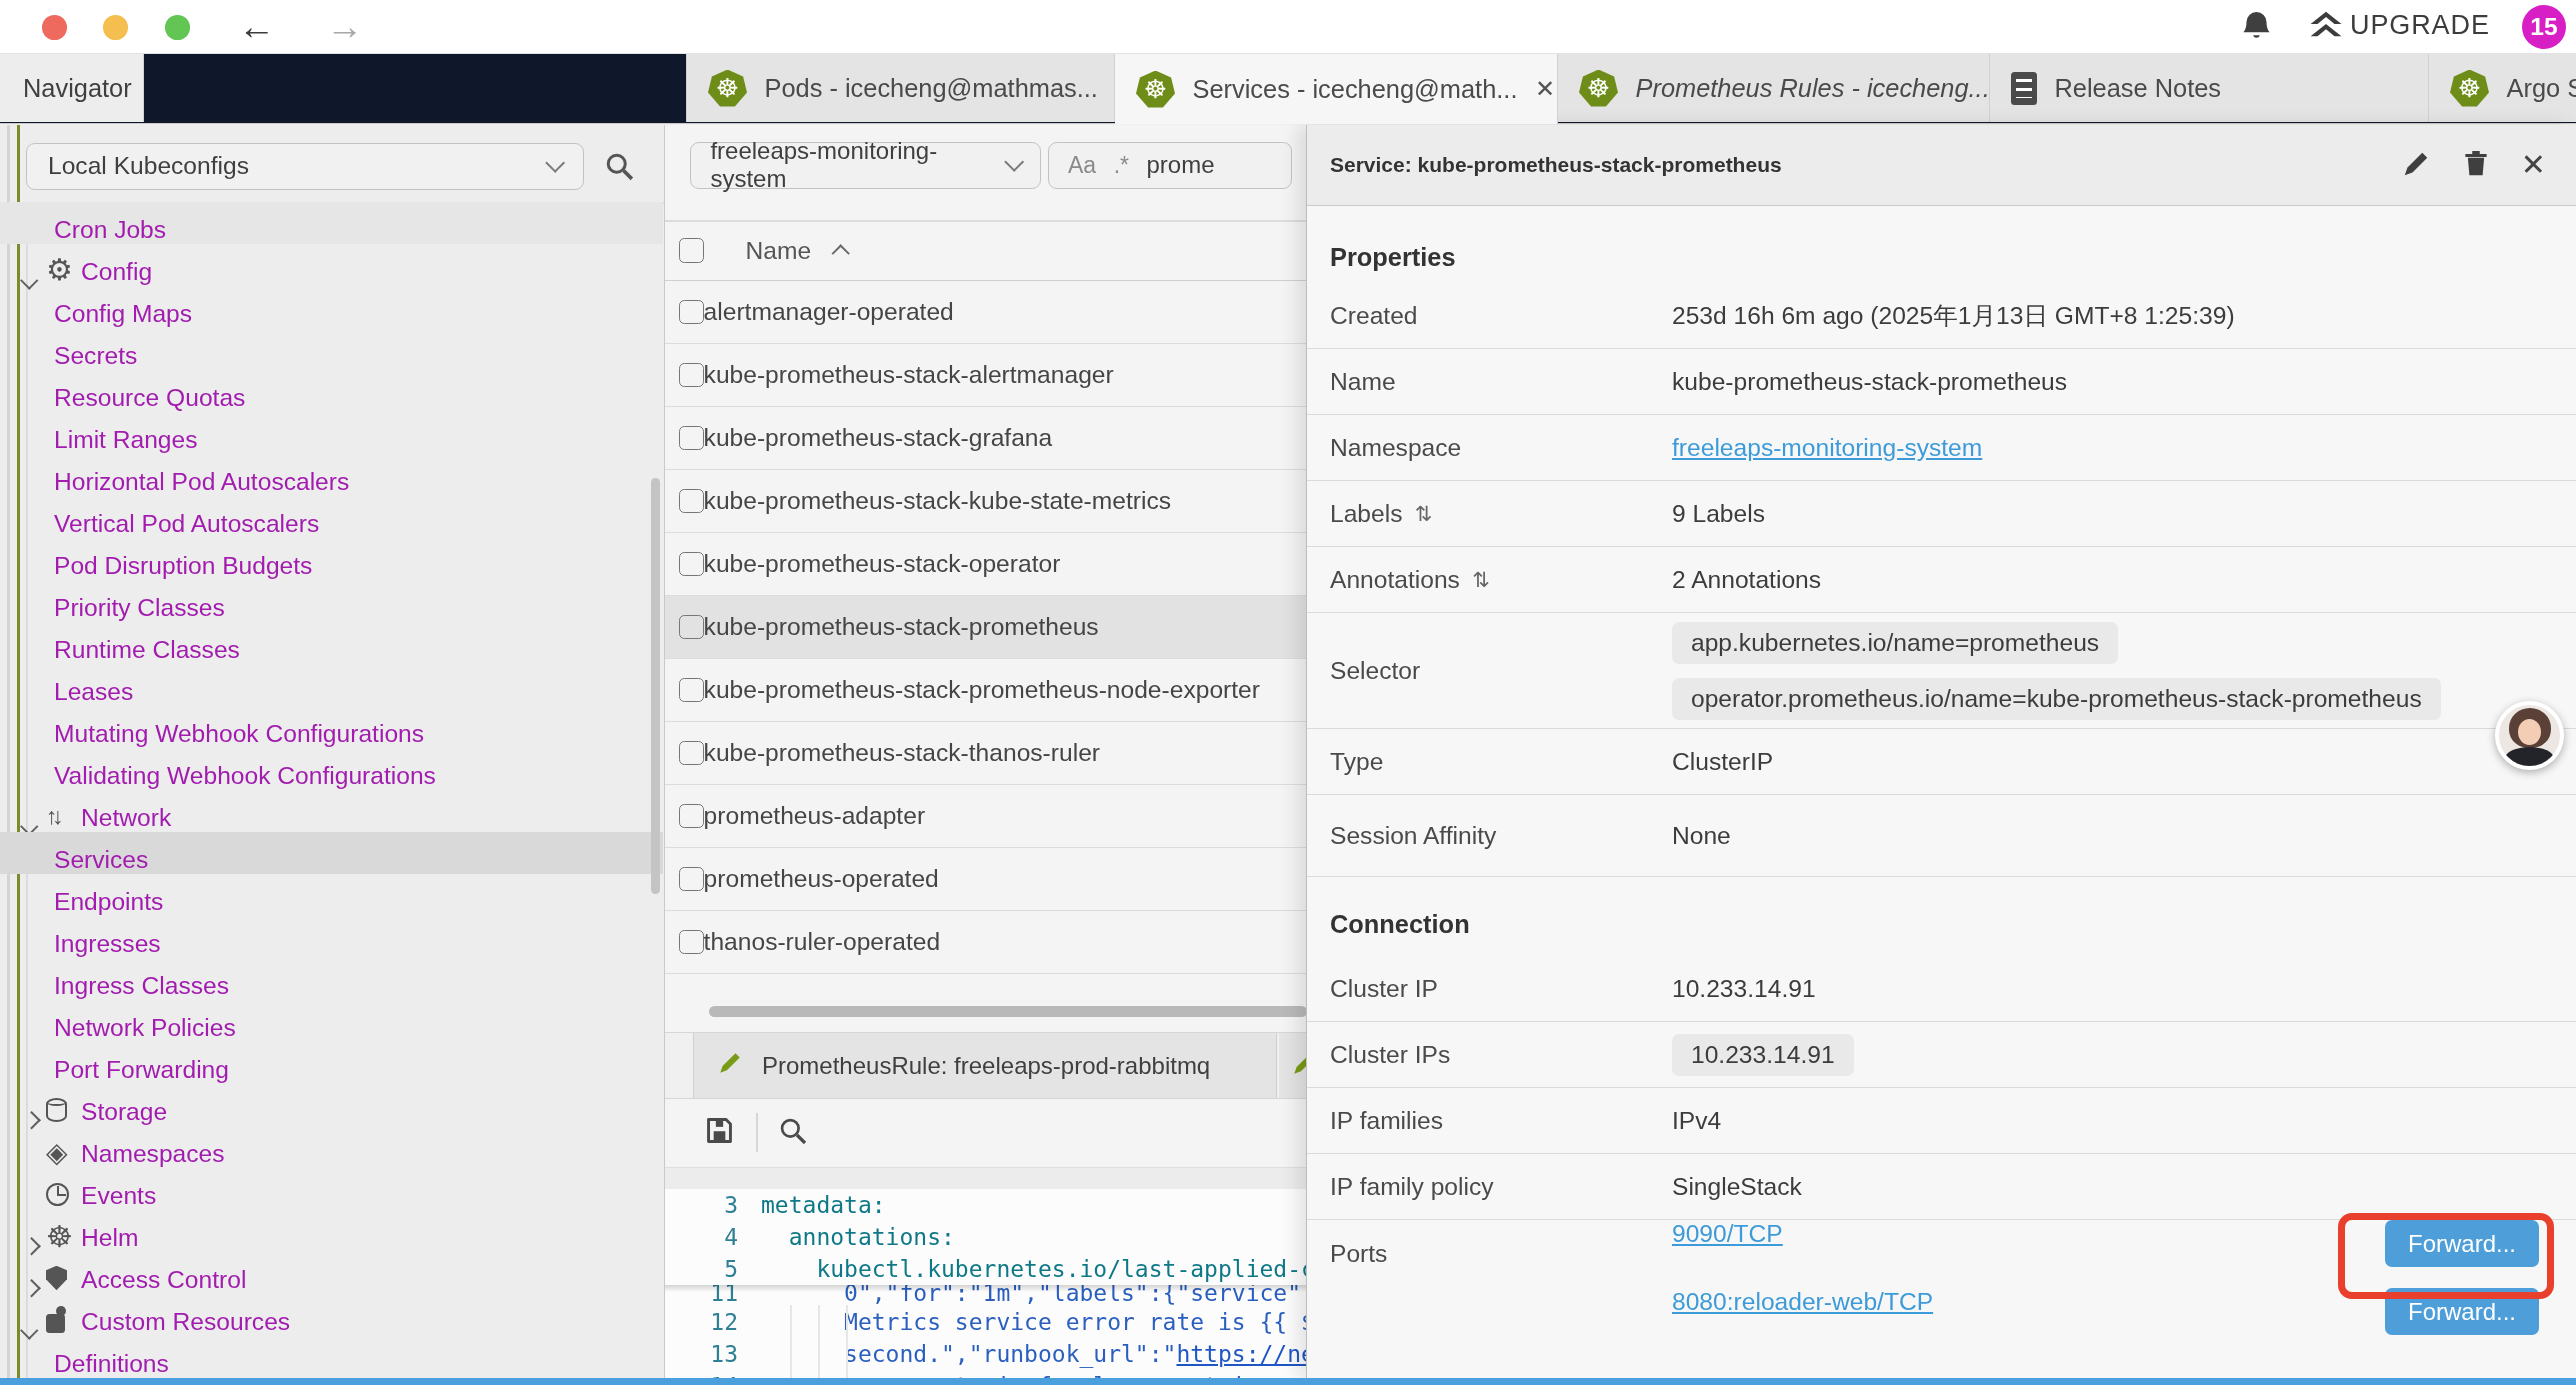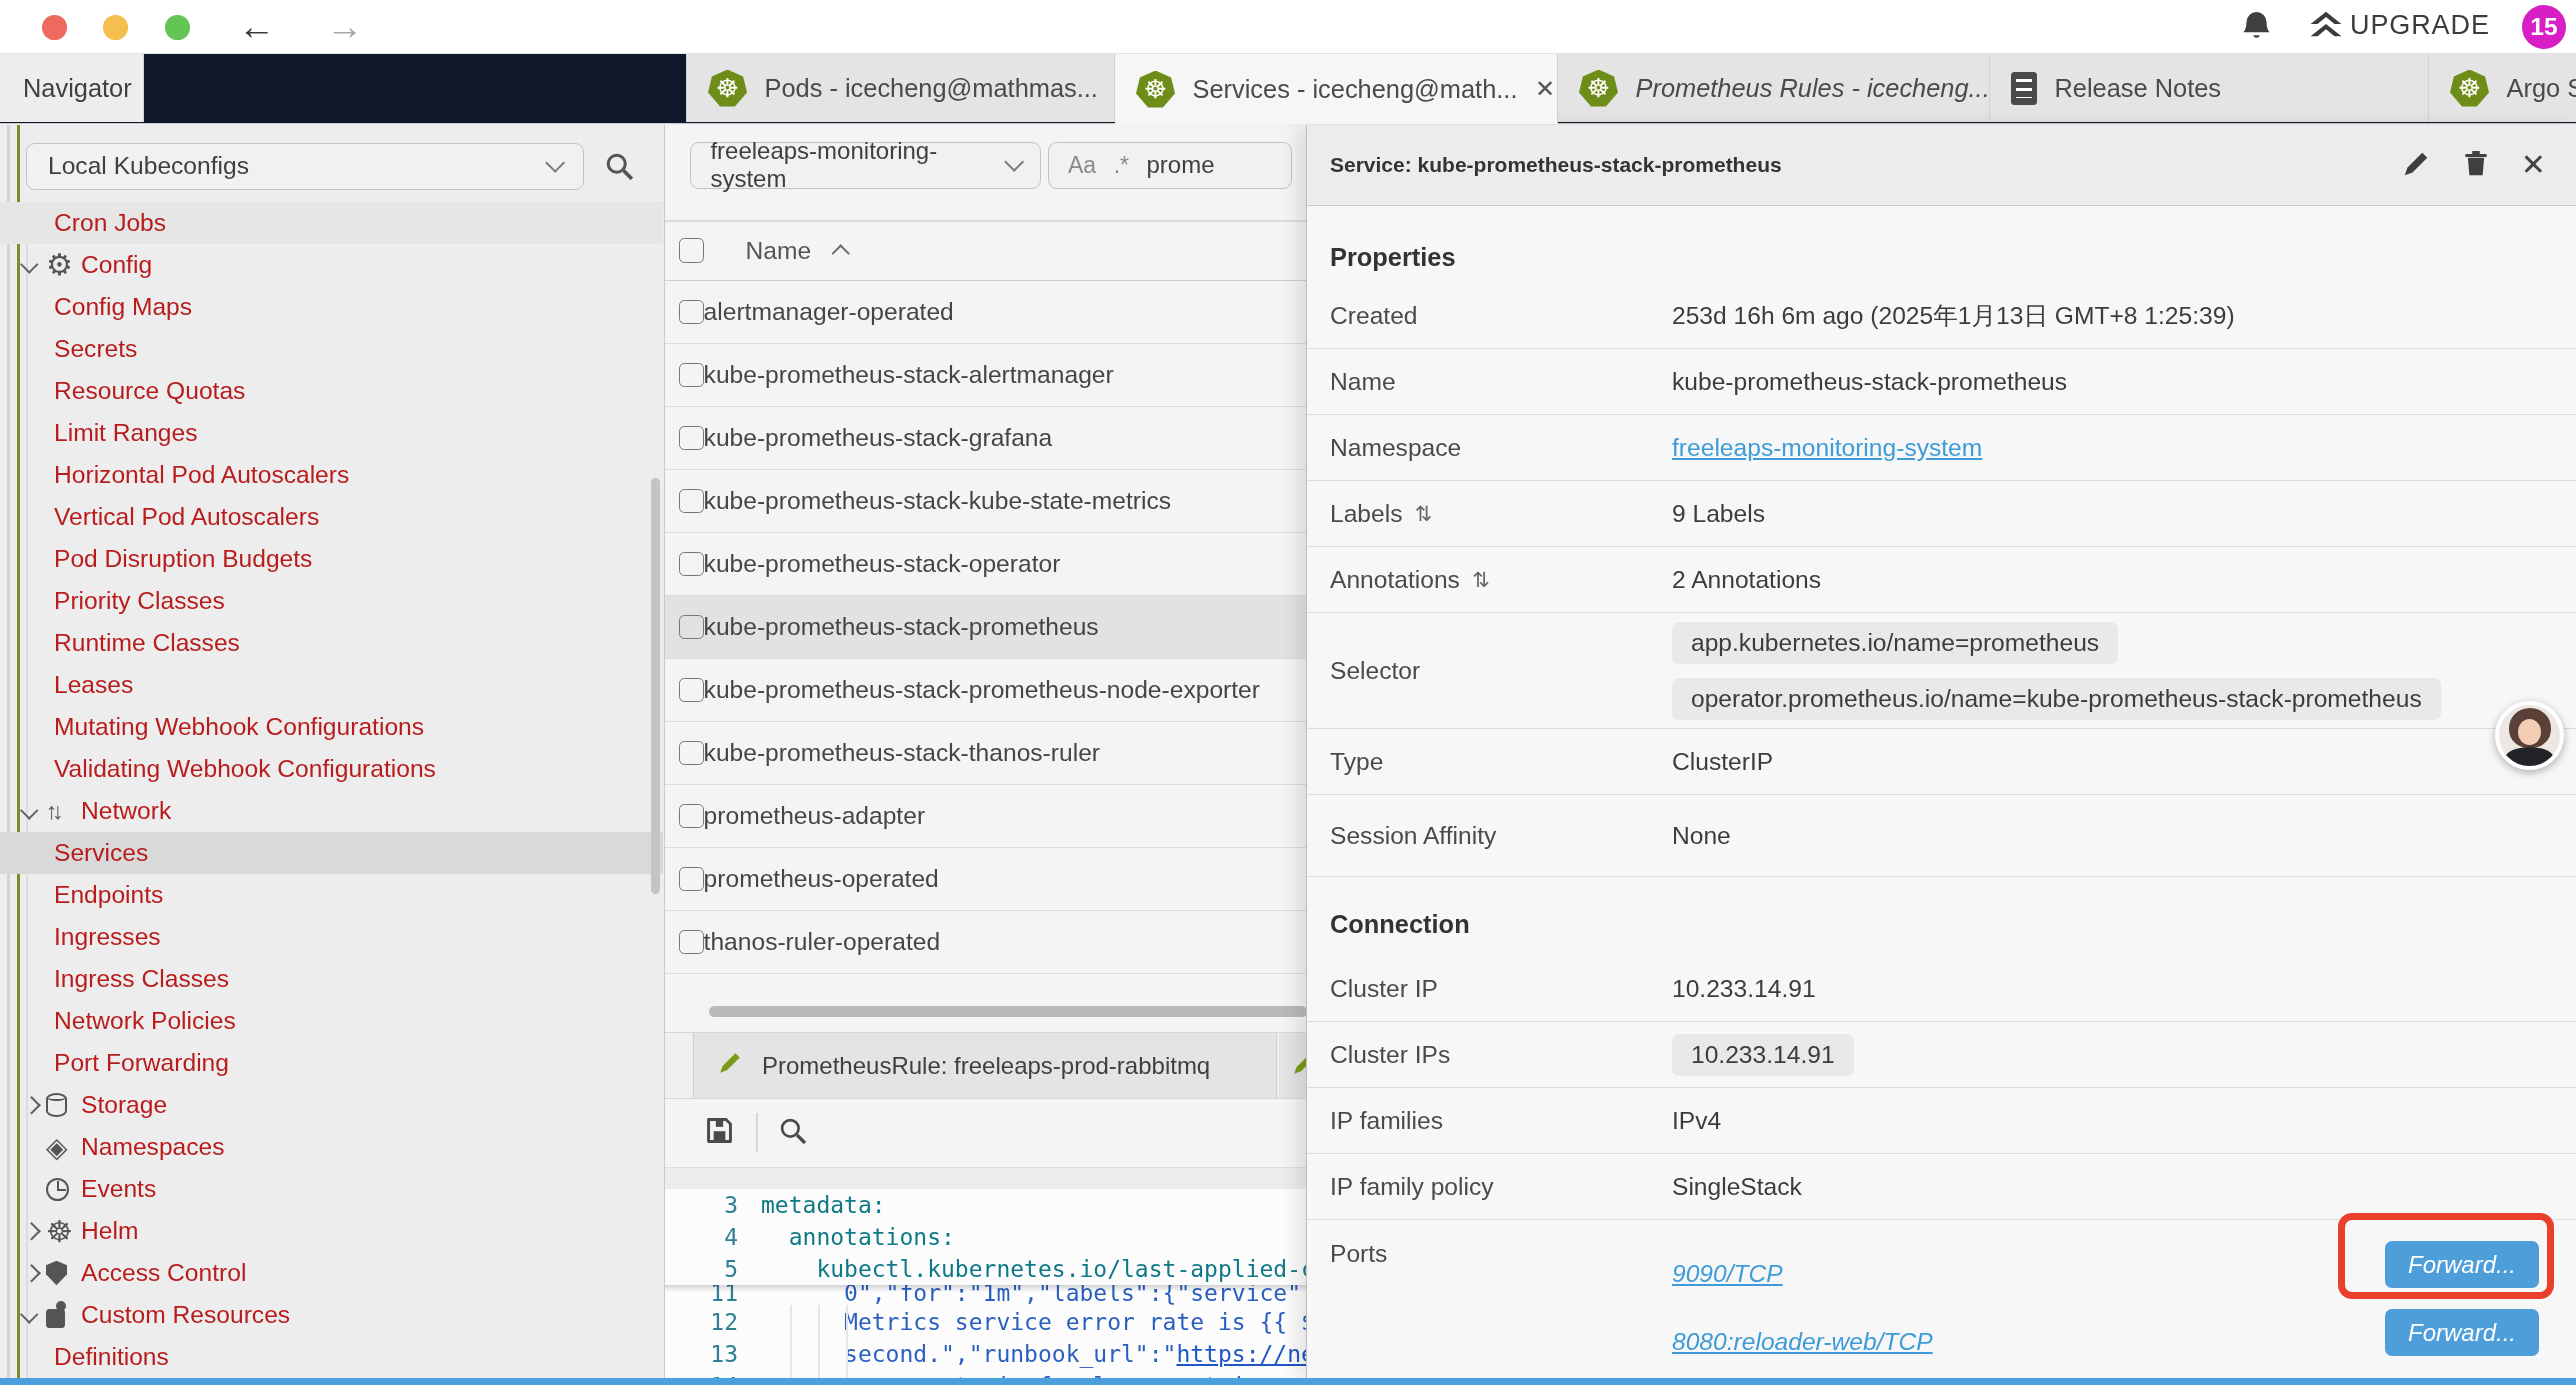--- a/index.html
+++ b/index.html
@@ -47,21 +47,21 @@
   #sidebar{position:absolute;left:0;top:125px;width:665px;height:1256px;background:#ededed;border-right:1.8px solid #c9c9c9;box-sizing:border-box;overflow:hidden;}
   #sb-line1{position:absolute;left:7px;top:0;width:2.6px;height:100%;background:#d4d4d4;}
   #sb-line2{position:absolute;left:16.7px;top:0;width:3.5px;height:100%;background:#7d8c2a;}
   #kubeselect{position:absolute;left:26px;top:17.5px;width:558px;height:47px;border:1.8px solid #c2c2c2;border-radius:8.8px;
       display:flex;align-items:center;padding:0 21px;box-sizing:border-box;font-size:24.6px;color:#3f3f3f;background:#f1f1f1;}
   .cdown{width:12.3px;height:12.3px;border-right:2.6px solid #7a7a7a;border-bottom:2.6px solid #7a7a7a;transform:rotate(45deg);margin-left:auto;margin-top:-5.3px;flex:none;}
   #sb-search{position:absolute;left:603px;top:24.6px;color:#555;}
   #sb-sep{position:absolute;left:0;top:77px;width:100%;height:1.8px;background:#dcdcdc;}
   #tree{position:absolute;left:0;top:77px;width:663px;}
   #tree-guide{position:absolute;left:26px;top:77px;width:1.8px;height:1178px;background:#dcdcdc;}
-  .trow{display:flex;align-items:center;height:42px;padding-left:54px;box-sizing:border-box;font-size:24.6px;color:#b91c1c;position:relative;}
+  .trow{display:flex;align-items:flex-end;height:42px;padding-left:54px;box-sizing:border-box;font-size:24.6px;color:#a21caf;position:relative;}
   .trow.group{padding-left:23px;}
   .trow.hl{background:#e6e6e6;}
   .trow.sel{background:#d9d9d9;}
   .chev{display:none;width:23px;flex:none;}
   .trow.group .chev{display:block;}
   .chev-d::before{content:"";display:block;width:10.5px;height:10.5px;border-right:2.6px solid #5f5f5f;border-bottom:2.6px solid #5f5f5f;transform:rotate(45deg);margin-top:-1.8px;}
   .chev-r::before{content:"";display:block;width:10.5px;height:10.5px;border-right:2.6px solid #5f5f5f;border-bottom:2.6px solid #5f5f5f;transform:rotate(-45deg);margin-left:1.8px;}
   .ticon{display:none;width:35px;height:32px;flex:none;align-items:center;color:#555;position:relative;}
   .trow.group .ticon{display:flex;}
   .ic-gear::before{content:"⚙";font-size:30px;line-height:1;}
@@ -134,21 +134,21 @@
   .dvalue{flex:1;color:#3c3c3c;display:flex;flex-direction:column;justify-content:center;gap:14px;min-width:0;}
   .vtext:empty{display:none;}
   .linkstyle{color:#3c9bd8;text-decoration:underline;align-self:flex-start;}
   .chipstyle{background:#e9e9e9;border-radius:7px;padding:7px 19px;align-self:flex-start;}
   .chip{background:#e9e9e9;border-radius:7px;padding:7px 19px;align-self:flex-start;white-space:nowrap;}
   .drow.selrow{height:116px;}
   .drow.tall{height:82px;justify-content:flex-end;}
   .drow.ports-row{height:auto;border-bottom:none;align-items:flex-start;}
   .drow.ports-row .dlabel{height:68px;}
   .drow.ports-row .dvalue{gap:0;}
-  .port-line{display:flex;align-items:flex-end;justify-content:space-between;height:68px;padding-right:37px;font-style:italic;}
+  .port-line{display:flex;align-items:flex-start;justify-content:space-between;height:68px;padding-right:37px;}
   .plink{color:#3c9bd8;text-decoration:underline;}
   .fbtn{background:#4d9ed9;color:#fff;border-radius:7px;width:154px;height:47px;display:flex;align-items:center;justify-content:center;font-size:24px;flex:none;}
 
   
   #annotation{position:absolute;left:2338px;top:1213px;width:216px;height:86px;border:7px solid #e8402c;border-radius:14px;box-sizing:border-box;z-index:6;}
   #avatar{position:absolute;left:2495px;top:701px;width:61px;height:61px;border-radius:50%;background:#ece7e2;border:4.4px solid #fff;
           box-shadow:0 2.6px 8.8px rgba(0,0,0,.3);overflow:hidden;z-index:5;}
   #avatar .hair{position:absolute;left:9.6px;top:2.6px;width:42px;height:40px;border-radius:50% 50% 46% 46%;background:#5a4036;}
   #avatar .face{position:absolute;left:19px;top:14px;width:23px;height:26px;border-radius:50%;background:#f3cdb4;}
   #avatar .torso{position:absolute;left:6.1px;top:42px;width:49px;height:23px;border-radius:50% 50% 0 0;background:#23242a;}

